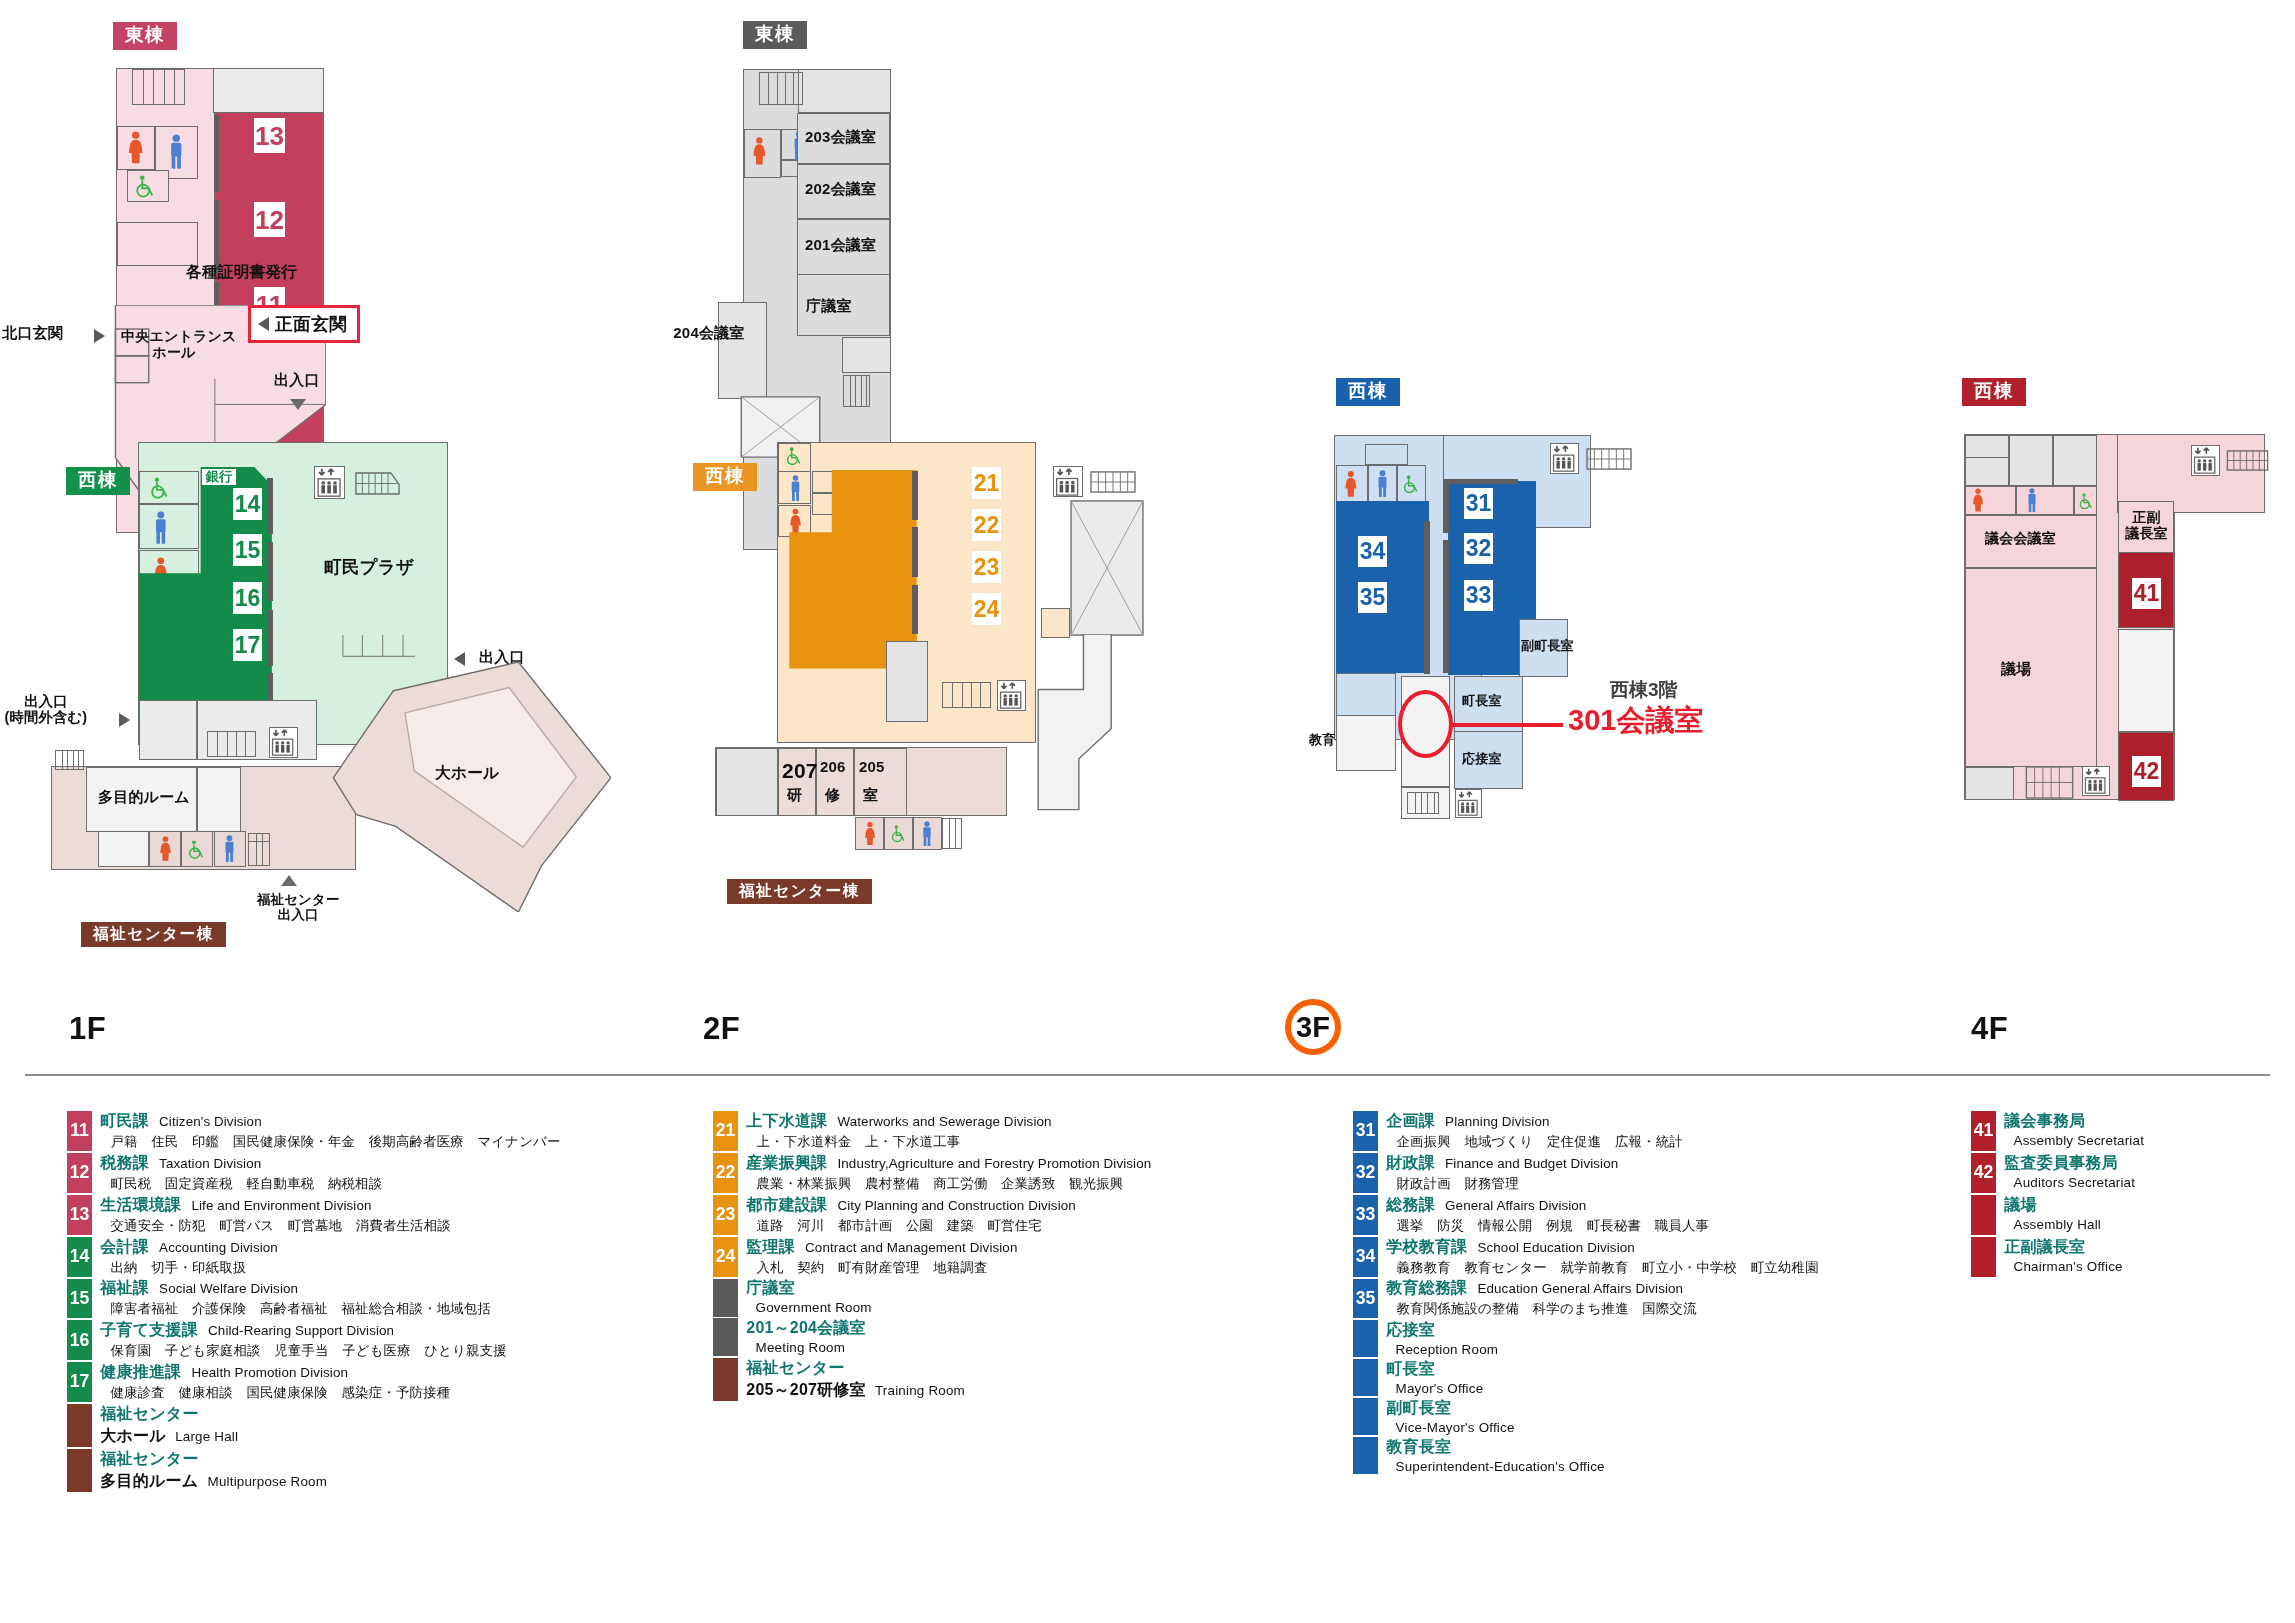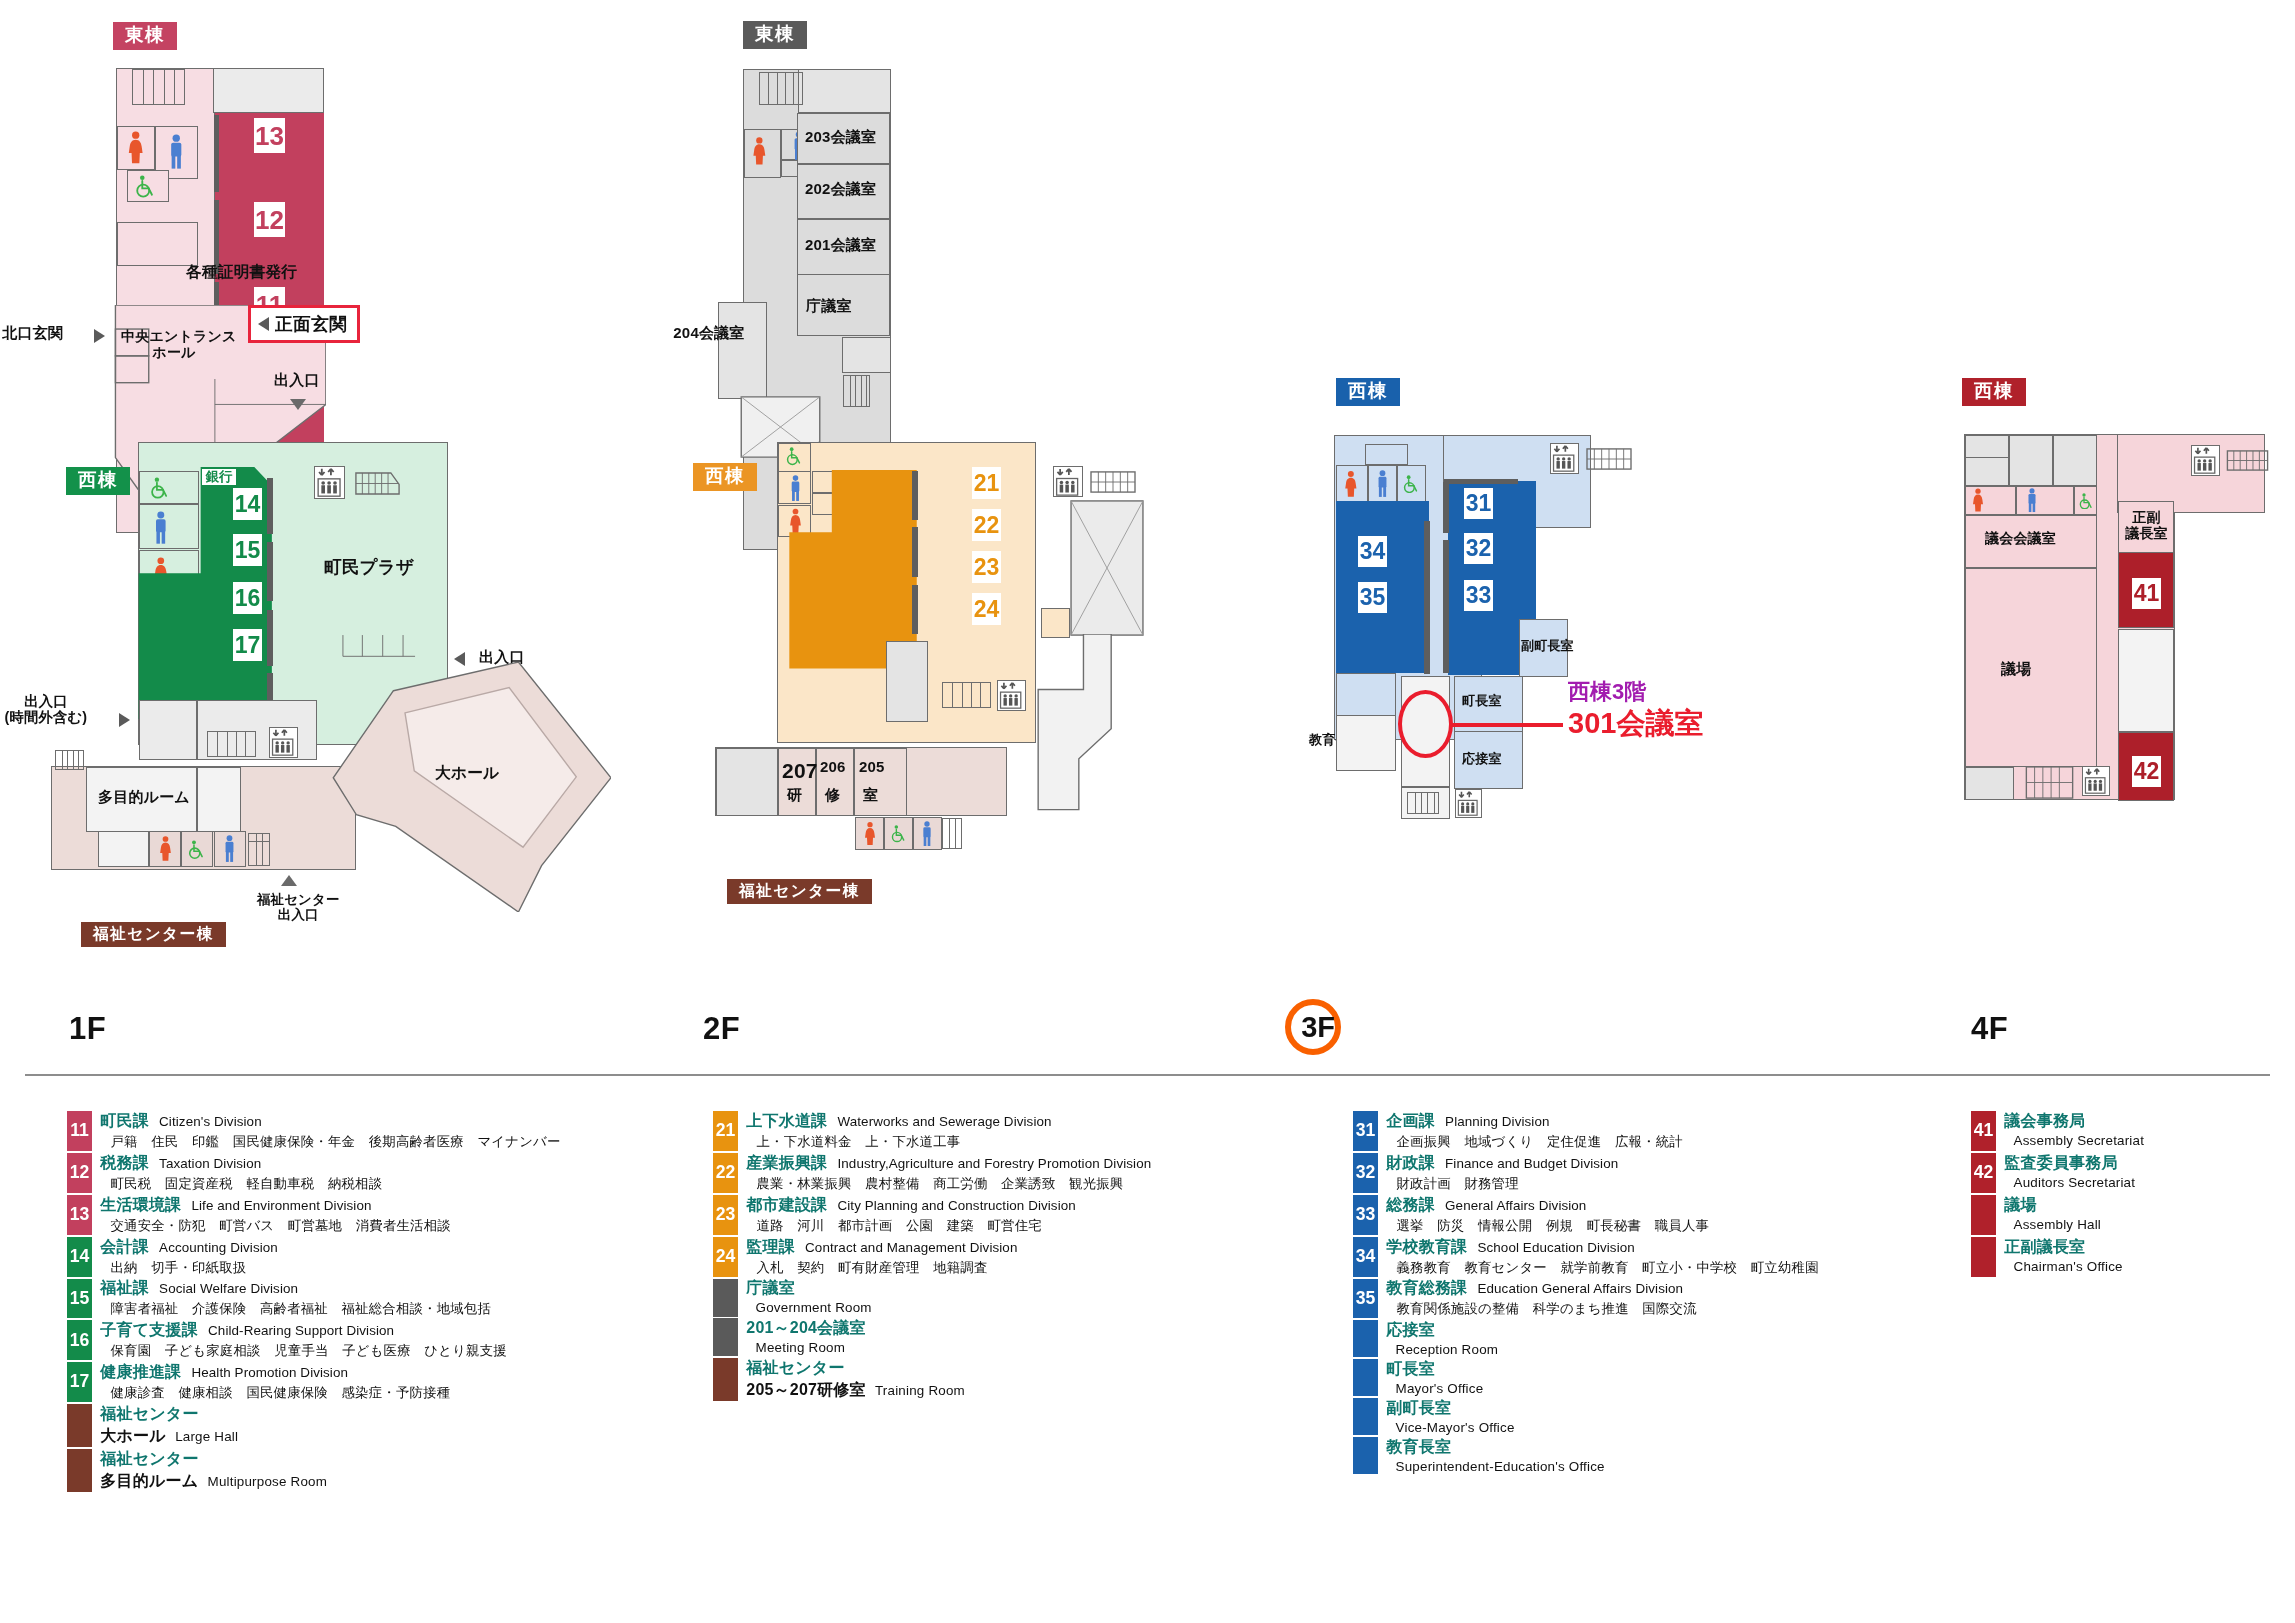--- a/index.html
+++ b/index.html
@@ -123,30 +123,30 @@
 
   
   .elev { position:absolute; border:0.9px solid #6d6d6d; background:#fff; }
 
   
   #f3-callout-circle {
     position:absolute; border:4.2px solid #ea1d2d; border-radius:50%;
   }
   #f3-callout-line { position:absolute; height:4.2px; background:#ea1d2d; }
   #f3-callout-text { position:absolute; }
-  #f3-callout-wing { font-size:22px; font-weight:700; color:#a21caf; line-height:1.1; white-space:nowrap; }
+  #f3-callout-wing { font-size:19px; font-weight:700; color:#404040; line-height:1.1; white-space:nowrap;margin-left:42px; }
   #f3-callout-room { font-size:29px; font-weight:700; color:#ea1d2d; line-height:1.1; margin-top:3.7px; white-space:nowrap; }
 
   
   .floorno {
     position:absolute; font-size:31px; font-weight:700; color:#111; letter-spacing:0.5px;
   }
   #floorno-3f-circle {
     position:absolute; border:6px solid #f96000; border-radius:50%;
-    width:56px; height:56px; display:flex; align-items:center; justify-content:flex-end;
+    width:56px; height:56px; display:flex; align-items:center; justify-content:center;
   }
   #floorno-3f-circle .floorno-in { font-size:29px; font-weight:700; color:#111; }
 
   #hr-divider { position:absolute; left:25.4px; right:25.4px; height:1.9px; background:#8d8d8d; }
 
   
   #legend { position:absolute; left:0; right:0; }
   .legend-col { position:absolute; top:0; }
   .leg-row { position:relative; display:flex; align-items:stretch; margin-bottom:1.9px; }
   .leg-sw {

